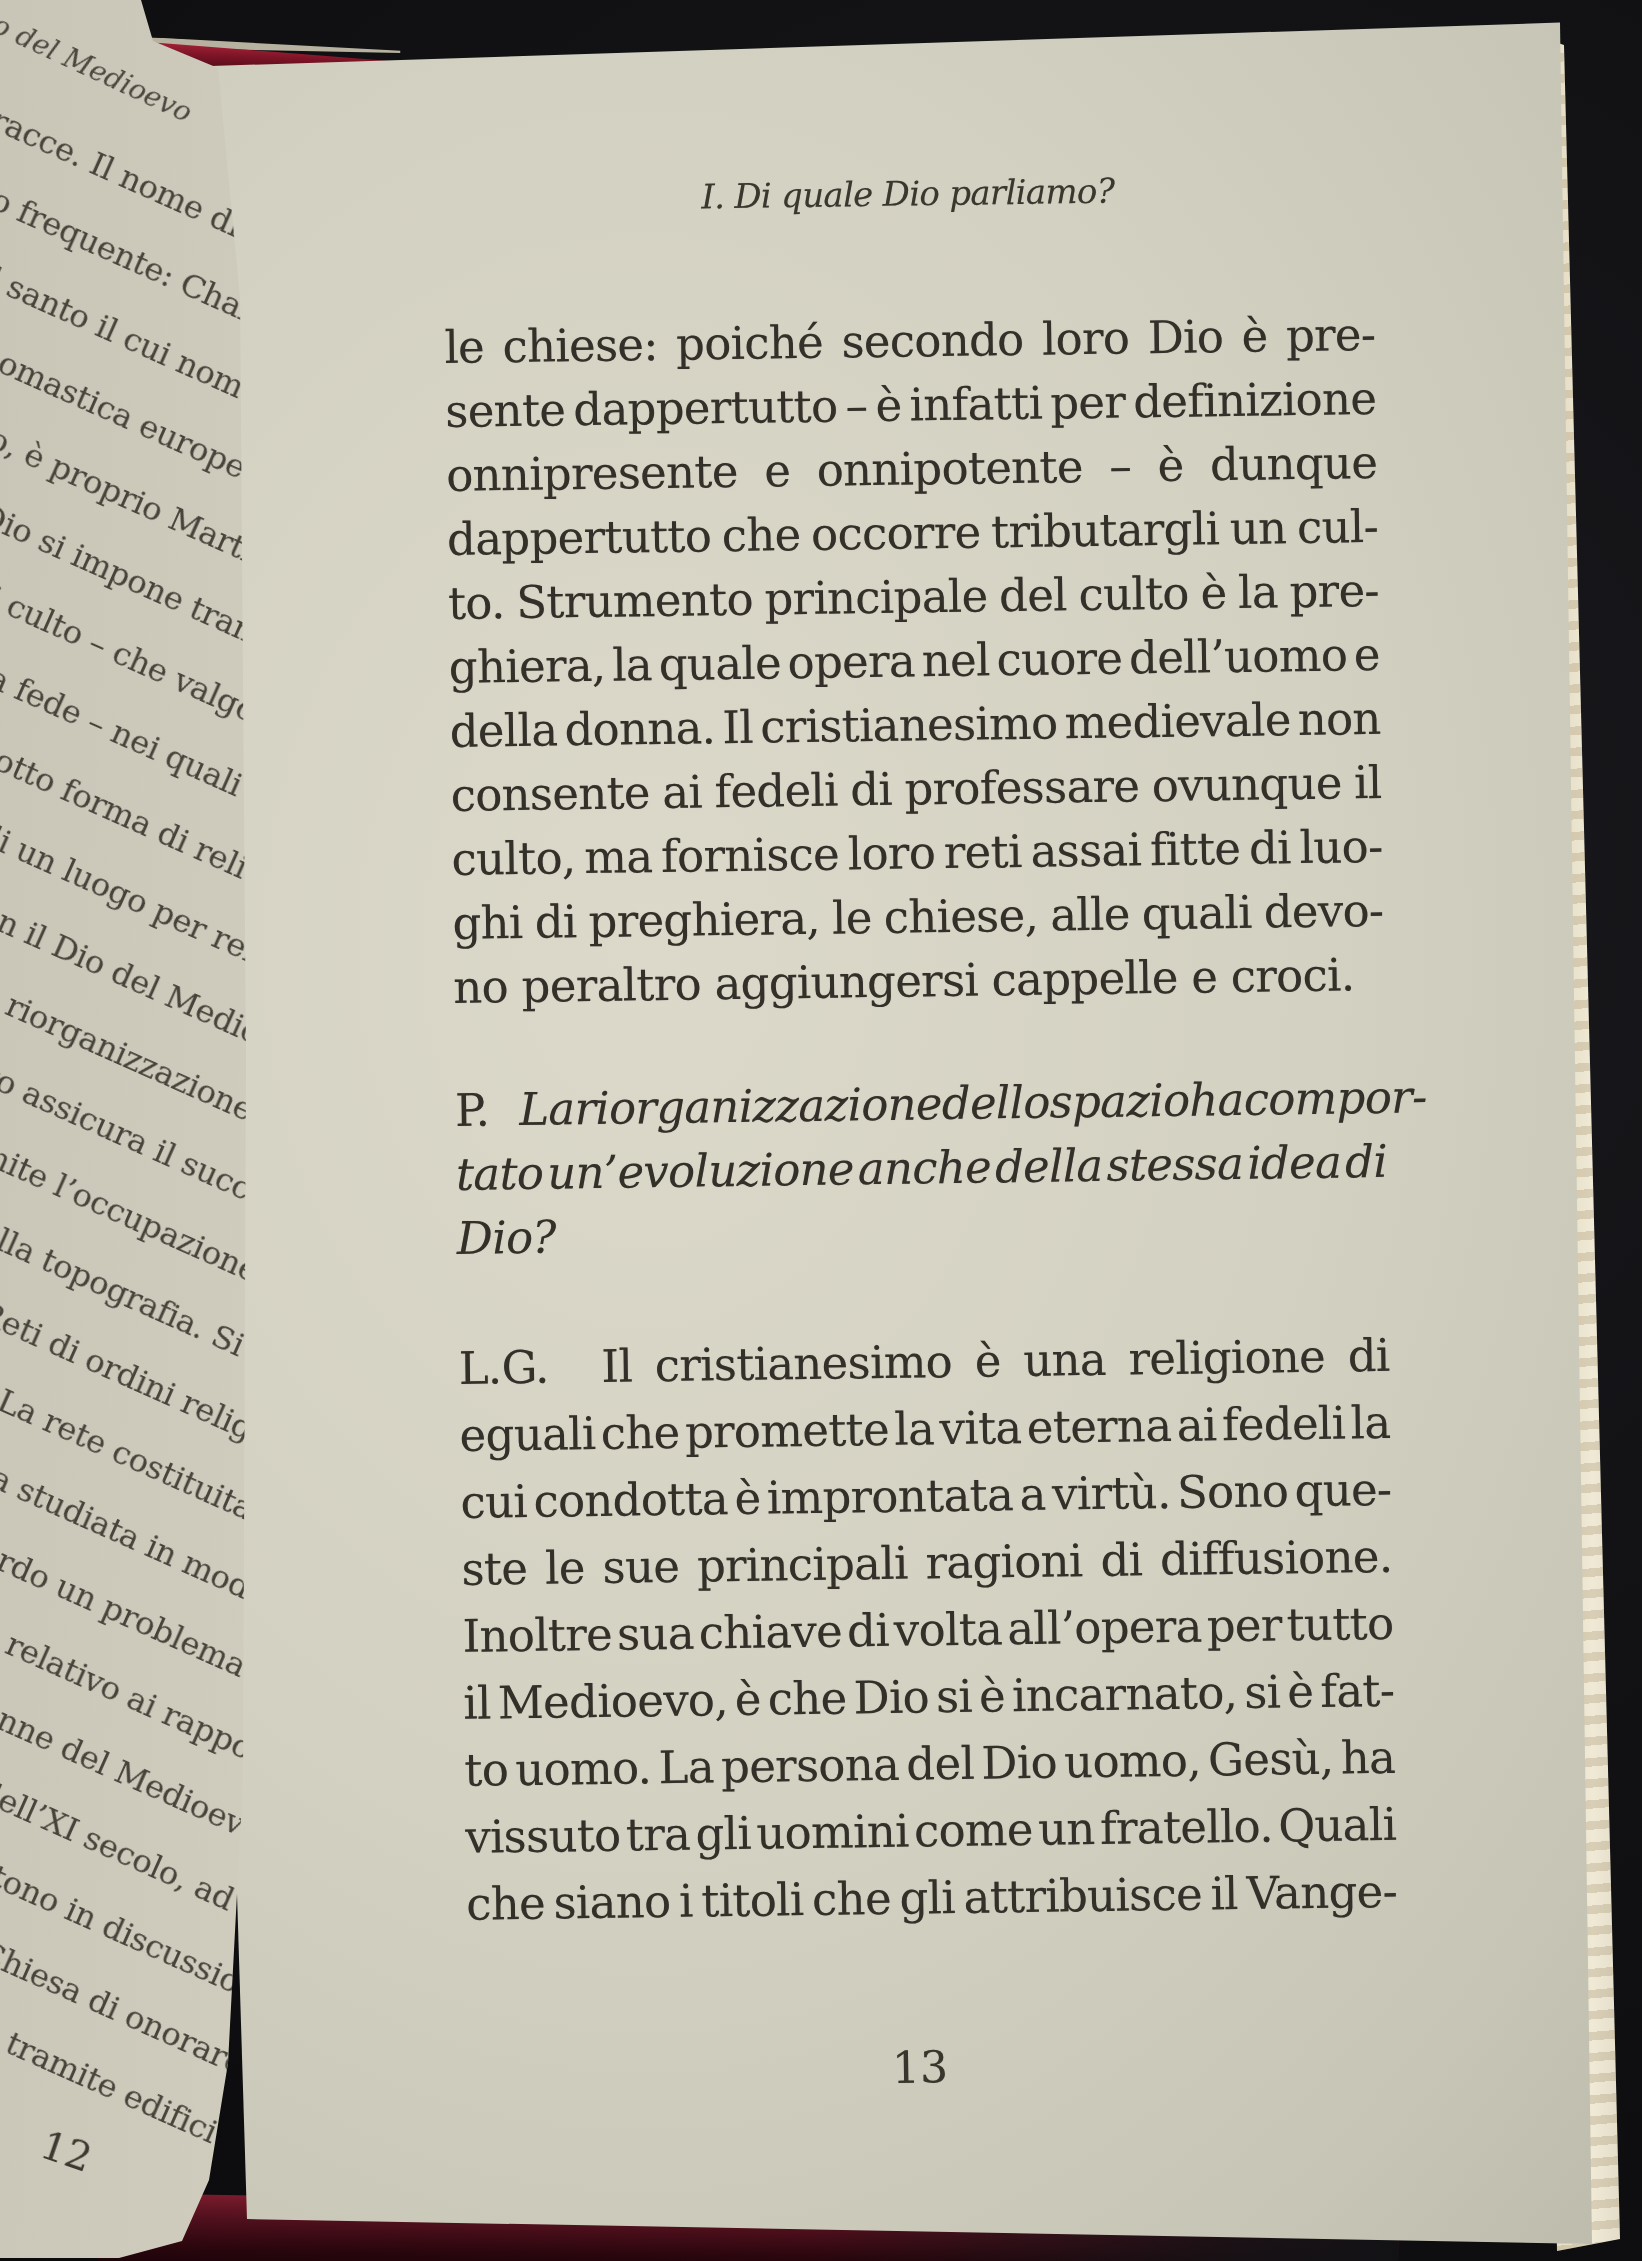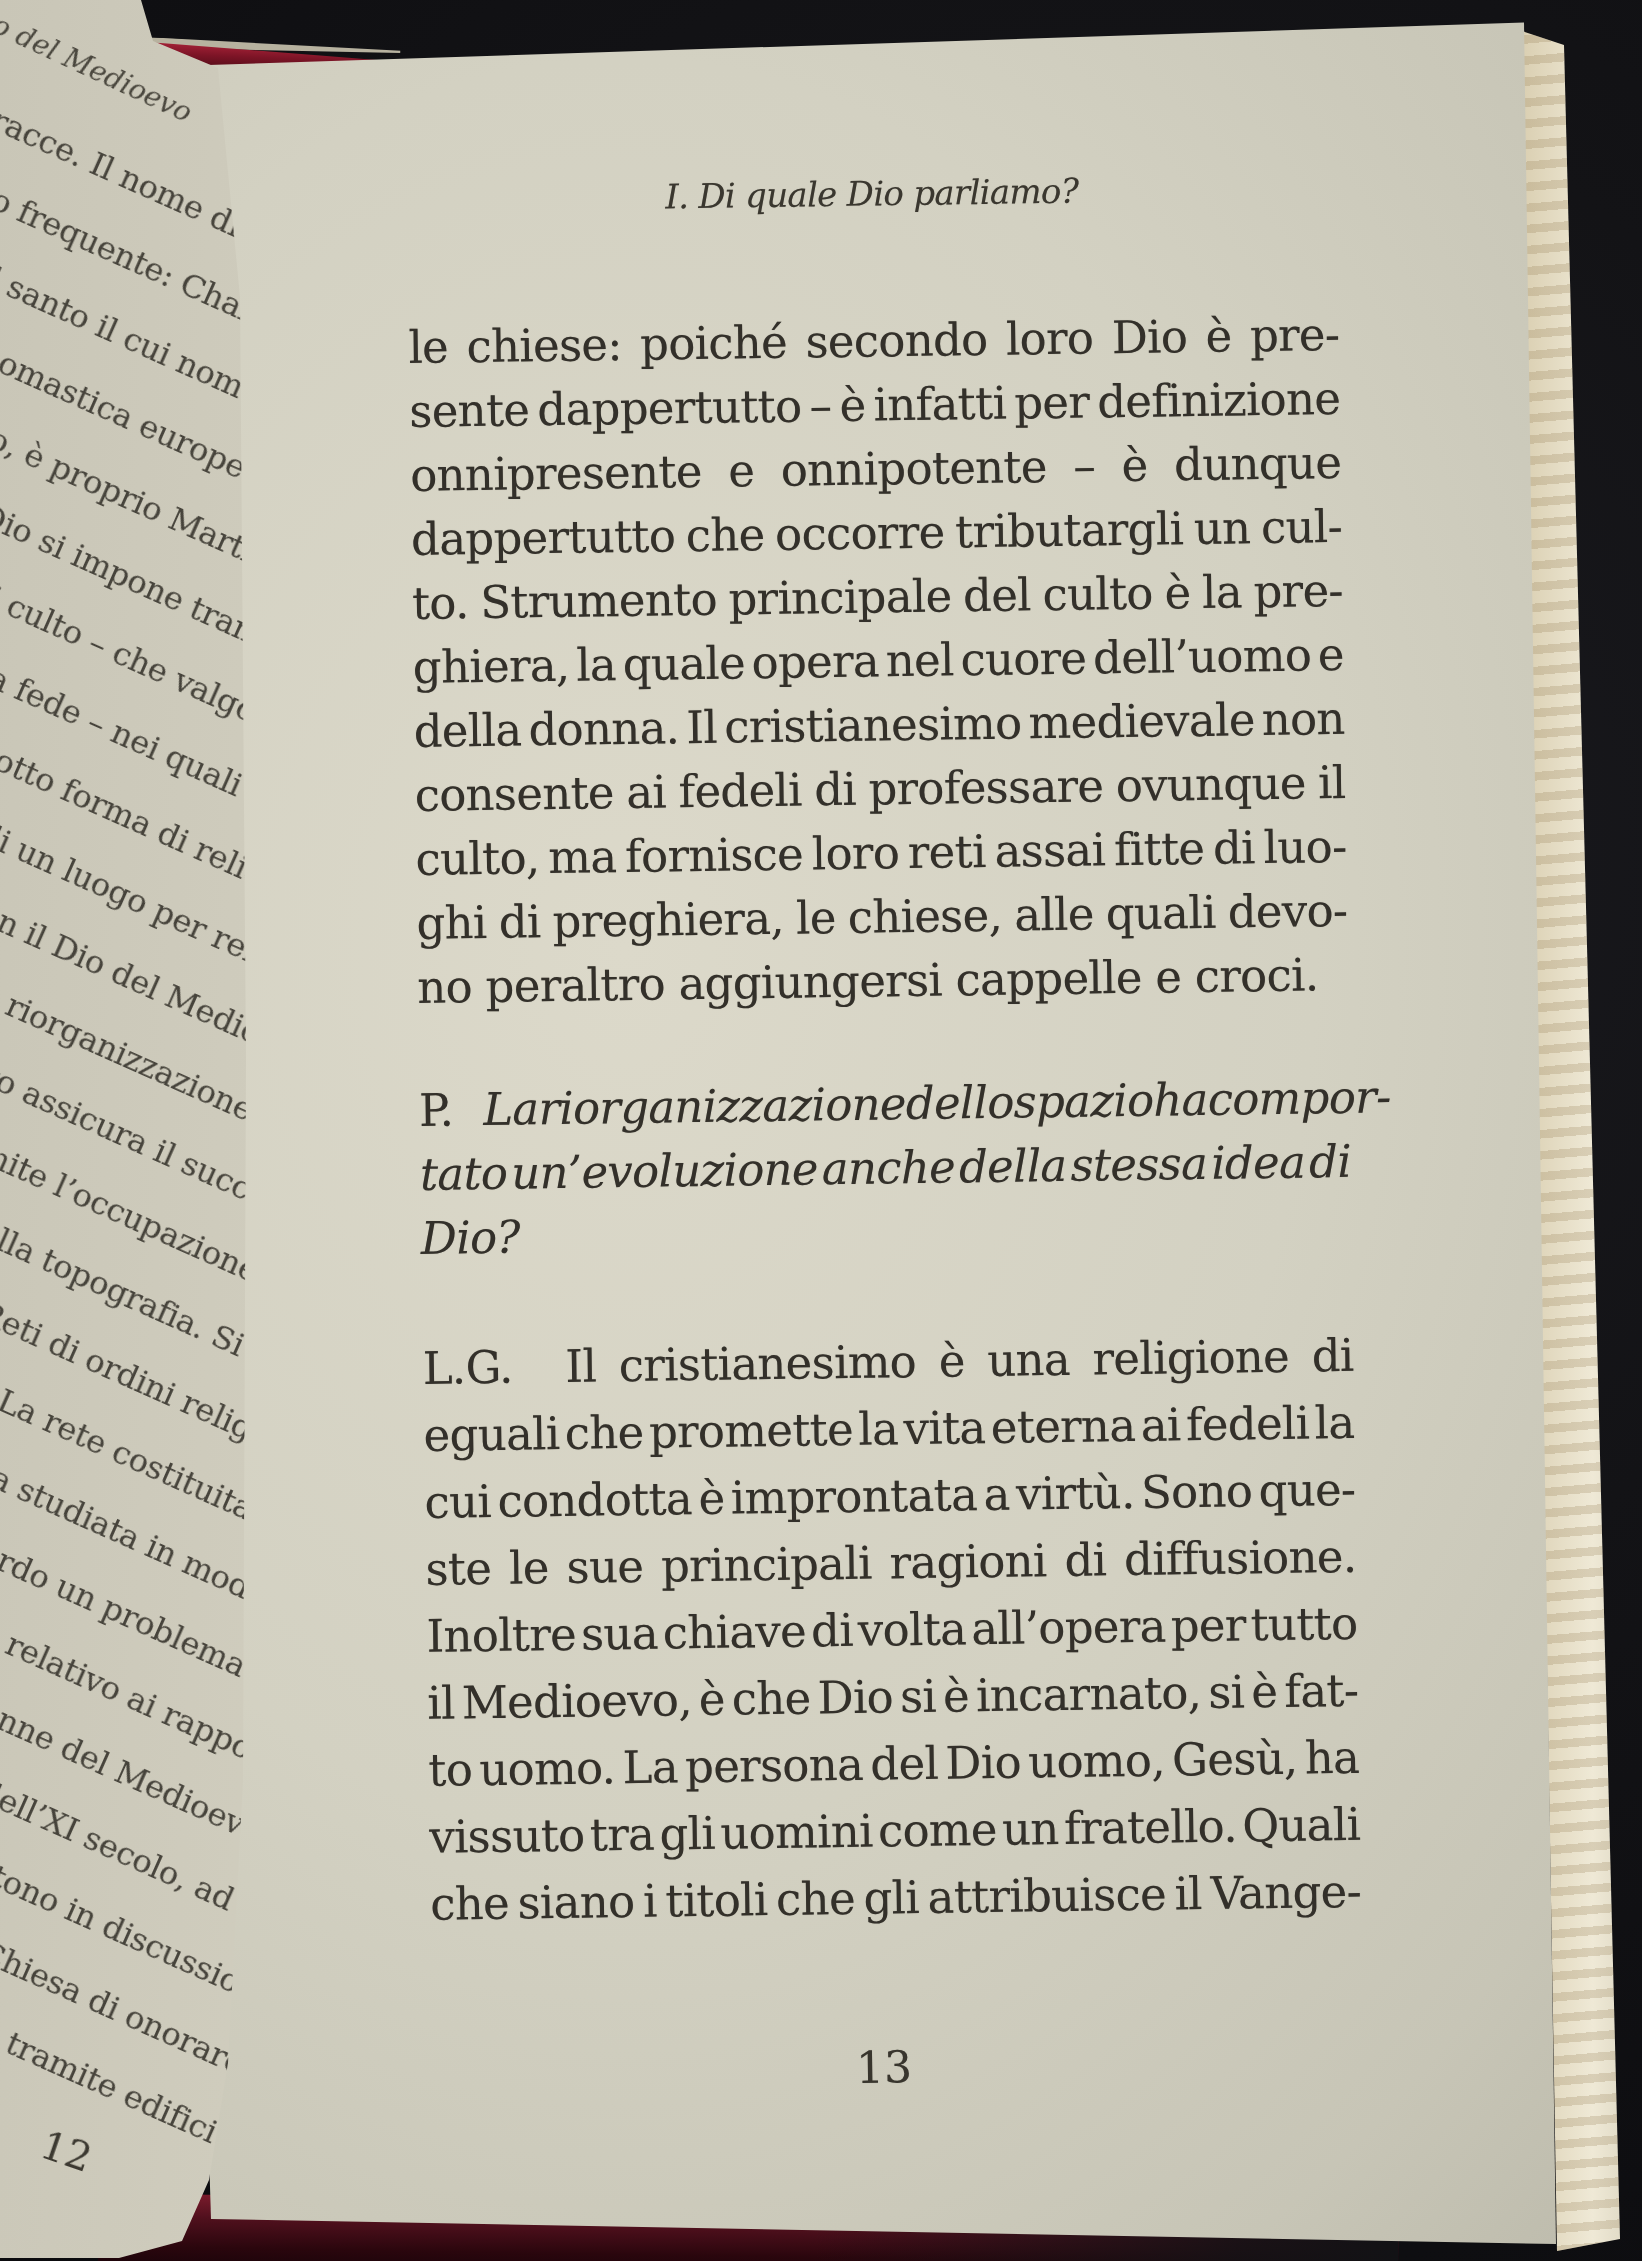--- a/index.html
+++ b/index.html
@@ -37,20 +37,21 @@
       repeating-linear-gradient(175deg, rgba(138,113,70,0.22) 0px 8.5px, rgba(0,0,0,0) 8.5px 21px),
       linear-gradient(90deg,#ece6d2 0%,#d6c8a0 6%,#c2b189 28%,#cfc09a 50%,#b8a67c 72%,#cdbf9b 90%,#efe9d6 97%,#d8d2bd 100%);
   }
   
   .right-page{
     position:absolute;inset:0;
     clip-path:polygon(145px 67px,1524px 22.6px,1556px 2244px,211px 2219px);
     background:
       linear-gradient(90deg, rgba(120,115,100,0.20) 0%, rgba(120,115,100,0) 7%),
       radial-gradient(ellipse at 38% 42%, #dcd9ca 0%, #d3d1c2 48%, #c7c5b6 82%, #bcbaab 100%);
+    margin-left: 36px;
   }
   .text-col{
     position:absolute;left:408px;top:178px;width:931px;height:2083px;
     transform:rotate(-0.8deg);transform-origin:0 138px;
     color:var(--ink);letter-spacing:-0.7px;
     text-shadow:0 0 0.7px rgba(40,37,30,.35);
   }
   .chapter-header{
     text-align:center;font-style:italic;font-size:34px;line-height:44px;height:44px;
     color:#3a372f;

